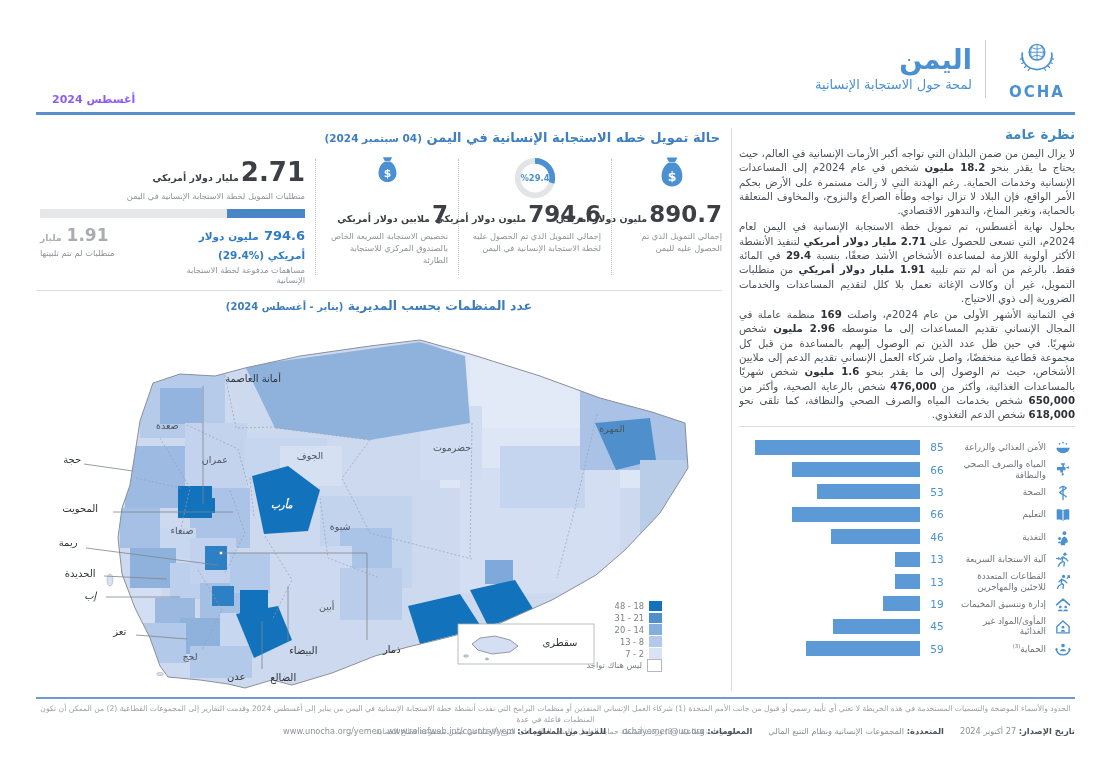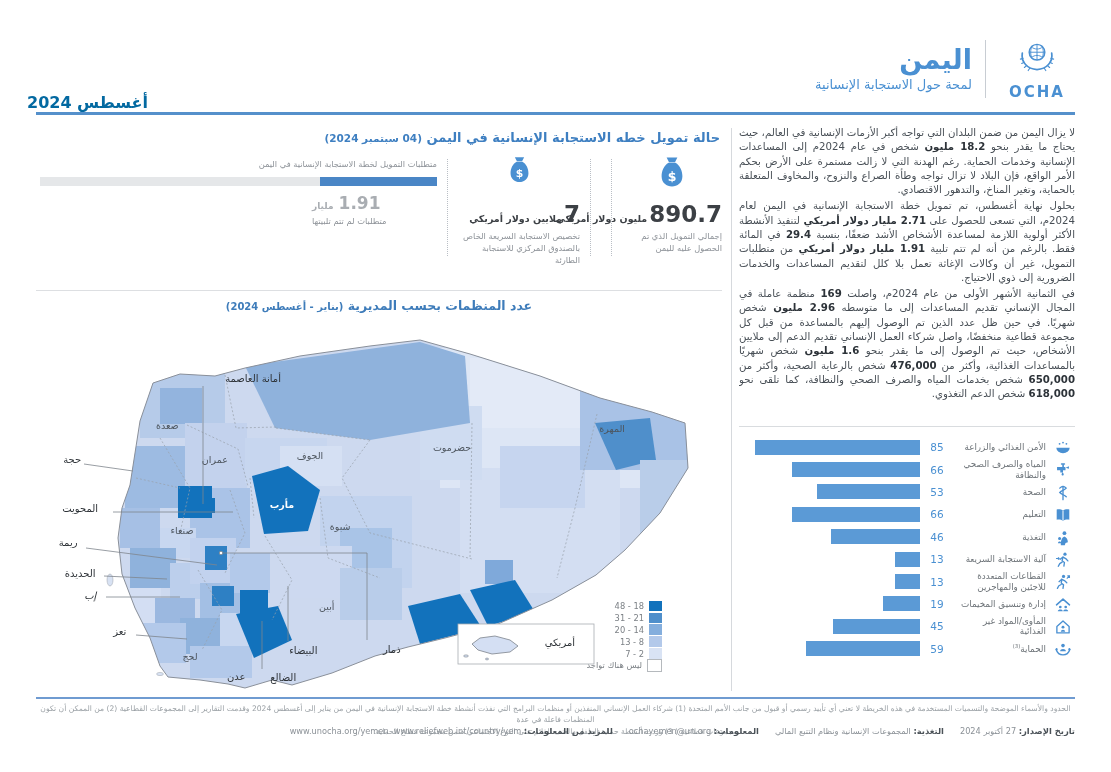--- a/index.html
+++ b/index.html
@@ -9,21 +9,21 @@
   sup{font-size:.6em;}
 
   
   .brand{position:absolute;top:36px;right:36px;display:flex;align-items:center;gap:13px;}
   .logo{width:76px;text-align:center;}
   .ocha-word{color:#4a90d2;font-weight:bold;font-size:15px;letter-spacing:2px;margin-top:1px;}
   .vsep{width:1px;height:58px;background:#c8cdd3;}
   .titles{text-align:right;}
   .country{color:#4a90d2;font-size:27px;font-weight:bold;line-height:1.1;}
   .subtitle{color:#4a90d2;font-size:13px;margin-top:3px;}
-  .hdate{position:absolute;top:93px;left:27px;color:#0369a1;font-size:16px;font-weight:bold;}
+  .hdate{position:absolute;top:93px;left:52px;color:#8b5cf6;font-size:11px;font-weight:bold;}
   .hrule{position:absolute;top:112px;left:36px;width:1039px;height:3px;background:#5590cb;}
 
   
   .vdivider{position:absolute;top:128px;left:731px;width:1px;height:563px;background:#d6d9dd;}
   .sidebar{position:absolute;top:126px;right:36px;width:336px;height:566px;}
   .mainarea{position:absolute;top:126px;left:36px;width:686px;height:566px;}
 
   
   .ov-head{color:#3f88c5;font-size:13.5px;font-weight:bold;margin:0 0 5px 0;}
   .ov-body{font-size:10.2px;line-height:1.4;color:#474e55;text-align:justify;height:284px;overflow:hidden;}
@@ -228,43 +228,64 @@
             </svg>
         </div>
         <div class="numline">
           <span class="bigval">890.7</span><span class="unit">مليون دولار أمريكي</span>
         </div>
         <div class="fdesc">إجمالي التمويل الذي تم الحصول عليه لليمن</div>
       </div>
 
       <div class="dotsep"></div>
 
+      <div class="fstat stat-b">
+        <div class="icon-row">
+          <svg width="46" height="46" viewBox="0 0 44 44">
+            <circle cx="22" cy="22" r="16.5" fill="none" stroke="#e3e4e6" stroke-width="5.5"></circle>
+            <circle cx="22" cy="22" r="16.5" fill="none" stroke="#4a90d2" stroke-width="5.5" stroke-dasharray="30.5 73.2" transform="rotate(-90 22 22)"></circle>
+            <text x="22" y="25" font-size="8" font-weight="bold" fill="#4a90d2" text-anchor="middle">%29.4</text>
+          </svg>
+        </div>
+        <div class="numline">
+          <span class="bigval">794.6</span><span class="unit">مليون دولار أمريكي</span>
+        </div>
+        <div class="fdesc">إجمالي التمويل الذي تم الحصول عليه لخطة الاستجابة الإنسانية في اليمن</div>
+      </div>
 
       <div class="dotsep"></div>
 
       <div class="fstat stat-c">
         <div class="icon-row">
           <svg width="31" height="31">
               <use href="#ic-bag"></use>
             </svg>
         </div>
         <div class="numline">
           <span class="bigval">7</span><span class="unit">ملايين دولار أمريكي</span>
         </div>
         <div class="fdesc">تخصيص الاستجابة السريعة الخاص بالصندوق المركزي للاستجابة الطارئة</div>
       </div>
 
       <div class="dotsep"></div>
 
       <div class="fstat stat-d">
+        <div class="numline">
+          <span class="bigval">2.71</span><span class="unit">مليار دولار أمريكي</span>
+        </div>
         <div class="fdesc">متطلبات التمويل لخطة الاستجابة الإنسانية في اليمن</div>
         <div class="pbar">
           <div class="pfill" style="width: 29.4%;"></div>
         </div>
         <div class="dsplit">
+          <div class="funded">
+            <span class="fv">794.6</span>
+            <span class="fl">مليون دولار أمريكي (%29.4)</span>
+            <div class="fd">مساهمات مدفوعة لخطة الاستجابة الإنسانية</div>
+          </div>
           <div class="unmet">
             <span class="uv">1.91</span>
             <span class="uu">مليار</span>
             <div class="ud">متطلبات لم تتم تلبيتها</div>
           </div>
         </div>
       </div>
     </div>
 
     <div class="msdivider"></div>
@@ -365,35 +386,35 @@
         </g>
       </svg>
       <div id="map-labels">
           <div class="mlabel out" style="left: 31.8%; top: 13.2%;">أمانة العاصمة</div>
           <div class="mlabel on" style="left: 19%; top: 25.5%;">صعدة</div>
           <div class="mlabel on" style="left: 26.1%; top: 34.5%;">عمران</div>
           <div class="mlabel on" style="left: 40.3%; top: 33.4%;">الجوف</div>
           <div class="mlabel out" style="left: 4.8%; top: 34.5%;">حجة</div>
           <div class="mlabel out" style="left: 6%; top: 47.4%;">المحويت</div>
           <div class="mlabel on" style="left: 21.2%; top: 53.2%;">صنعاء</div>
-          <div class="mlabel white" style="left: 36.1%; top: 46.3%;">مأرب</div>
+          <div class="mlabel white" style="left: 36.1%; top: 46.3%; font-style: italic;">مأرب</div>
           <div class="mlabel on" style="left: 44.8%; top: 52.1%;">شبوة</div>
           <div class="mlabel on" style="left: 61.5%; top: 31.3%;">حضرموت</div>
           <div class="mlabel on" style="left: 85.4%; top: 26.3%;">المهرة</div>
           <div class="mlabel out" style="left: 4.2%; top: 56.3%;">ريمة</div>
           <div class="mlabel out" style="left: 6%; top: 64.5%;">الحديدة</div>
           <div class="mlabel out" style="left: 7.5%; top: 70.3%; font-style: italic;">إب</div>
           <div class="mlabel out" style="left: 11.9%; top: 79.7%;">تعز</div>
           <div class="mlabel on" style="left: 22.4%; top: 86.3%;">لحج</div>
           <div class="mlabel out" style="left: 29.3%; top: 91.6%;">عدن</div>
           <div class="mlabel out" style="left: 36.3%; top: 91.8%;">الضالع</div>
           <div class="mlabel out" style="left: 39.3%; top: 84.7%;">البيضاء</div>
           <div class="mlabel out" style="left: 52.5%; top: 84.5%;">ذمار</div>
           <div class="mlabel on" style="left: 42.8%; top: 73.2%;">أبين</div>
-          <div class="mlabel out" style="left: 77.6%; top: 82.6%;">أمريكي</div>
+          <div class="mlabel out" style="left: 77.6%; top: 82.6%;">سقطرى</div>
         </div>
       <div class="legend" id="map-legend">
   <div class="lrow">
     <span class="ltext">48 - 18</span>
     <span class="lswatch" style="background: rgb(18, 114, 188);"></span>
   </div>
 
   <div class="lrow">
     <span class="ltext">31 - 21</span>
     <span class="lswatch" style="background: rgb(79, 143, 203);"></span>
@@ -416,20 +437,21 @@
 
   <div class="lrow">
     <span class="ltext">ليس هناك تواجد</span>
     <span class="lswatch" style="background: rgb(255, 255, 255); border: 1px solid rgb(181, 185, 189);"></span>
   </div>
 </div>
     </div>
   </main>
 
   <aside class="sidebar">
+    <h3 class="ov-head">نظرة عامة</h3>
     <div class="ov-body">
       <p><span>لا يزال اليمن من ضمن البلدان التي تواجه أكبر الأزمات الإنسانية في العالم، حيث يحتاج ما يقدر بنحو </span><b>18.2 مليون</b><span> شخص في عام 2024م إلى المساعدات الإنسانية وخدمات الحماية. رغم الهدنة التي لا زالت مستمرة على الأرض بحكم الأمر الواقع، فإن البلاد لا تزال تواجه وطأة الصراع والنزوح، والمخاوف المتعلقة بالحماية، وتغير المناخ، والتدهور الاقتصادي.</span></p>
       <p><span>بحلول نهاية أغسطس، تم تمويل خطة الاستجابة الإنسانية في اليمن لعام 2024م، التي تسعى للحصول على </span><b>2.71 مليار دولار أمريكي</b><span> لتنفيذ الأنشطة الأكثر أولوية اللازمة لمساعدة الأشخاص الأشد ضعفًا، بنسبة </span><b>29.4</b><span> في المائة فقط. بالرغم من أنه لم تتم تلبية </span><b>1.91 مليار دولار أمريكي</b><span> من متطلبات التمويل، غير أن وكالات الإغاثة تعمل بلا كلل لتقديم المساعدات والخدمات الضرورية إلى ذوي الاحتياج.</span></p>
       <p><span>في الثمانية الأشهر الأولى من عام 2024م، واصلت </span><b>169</b><span> منظمة عاملة في المجال الإنساني تقديم المساعدات إلى ما متوسطه </span><b>2.96 مليون</b><span> شخص شهريًا. في حين ظل عدد الذين تم الوصول إليهم بالمساعدة من قبل كل مجموعة قطاعية منخفضًا، واصل شركاء العمل الإنساني تقديم الدعم إلى ملايين الأشخاص، حيث تم الوصول إلى ما يقدر بنحو </span><b>1.6 مليون</b><span> شخص شهريًا بالمساعدات الغذائية، وأكثر من </span><b>476,000</b><span> شخص بالرعاية الصحية، وأكثر من </span><b>650,000</b><span> شخص بخدمات المياه والصرف الصحي والنظافة، كما تلقى نحو </span><b>618,000</b><span> شخص الدعم التغذوي.</span></p>
     </div>
     <div class="sdivider"></div>
     <div class="schart">
       <div id="sector-rows">
   <div class="srow">
     <span class="sicon"><svg>
@@ -545,18 +567,18 @@
   </aside>
 
   <footer>
     <div class="frule"></div>
     <div class="fnotes">
       <div>الحدود والأسماء الموضحة والتسميات المستخدمة في هذه الخريطة لا تعني أي تأييد رسمي أو قبول من جانب الأمم المتحدة (1) شركاء العمل الإنساني المنفذين أو منظمات البرامج التي نفذت أنشطة خطة الاستجابة الإنسانية في اليمن من يناير إلى أغسطس 2024 وقدمت التقارير إلى المجموعات القطاعية (2) من الممكن أن تكون المنظمات فاعلة في عدة</div>
       <div>مجموعات قطاعية ( 3) وردت أنشطة حماية الطفل والعنف القائم على النوع الاجتماعي ضمن مجموعة قطاع الحماية.</div>
     </div>
     <div class="finfo">
       <span><b>تاريخ الإصدار:</b> <span>27 أكتوبر 2024</span></span>
-      <span><b>التغذية:</b> <span>المجموعات الإنسانية ونظام التتبع المالي</span></span>
+      <span><b>المتعددة:</b> <span>المجموعات الإنسانية ونظام التتبع المالي</span></span>
       <span><b>المعلومات:</b> <span class="ltr">ochayemen@un.org</span></span>
       <span><b>للمزيد من المعلومات:</b> <span class="ltr">www.unocha.org/yemen</span>&nbsp;&nbsp;<span class="ltr">www.reliefweb.int/country/yem</span></span>
     </div>
   </footer>
 </div>
 
 </body></html>

